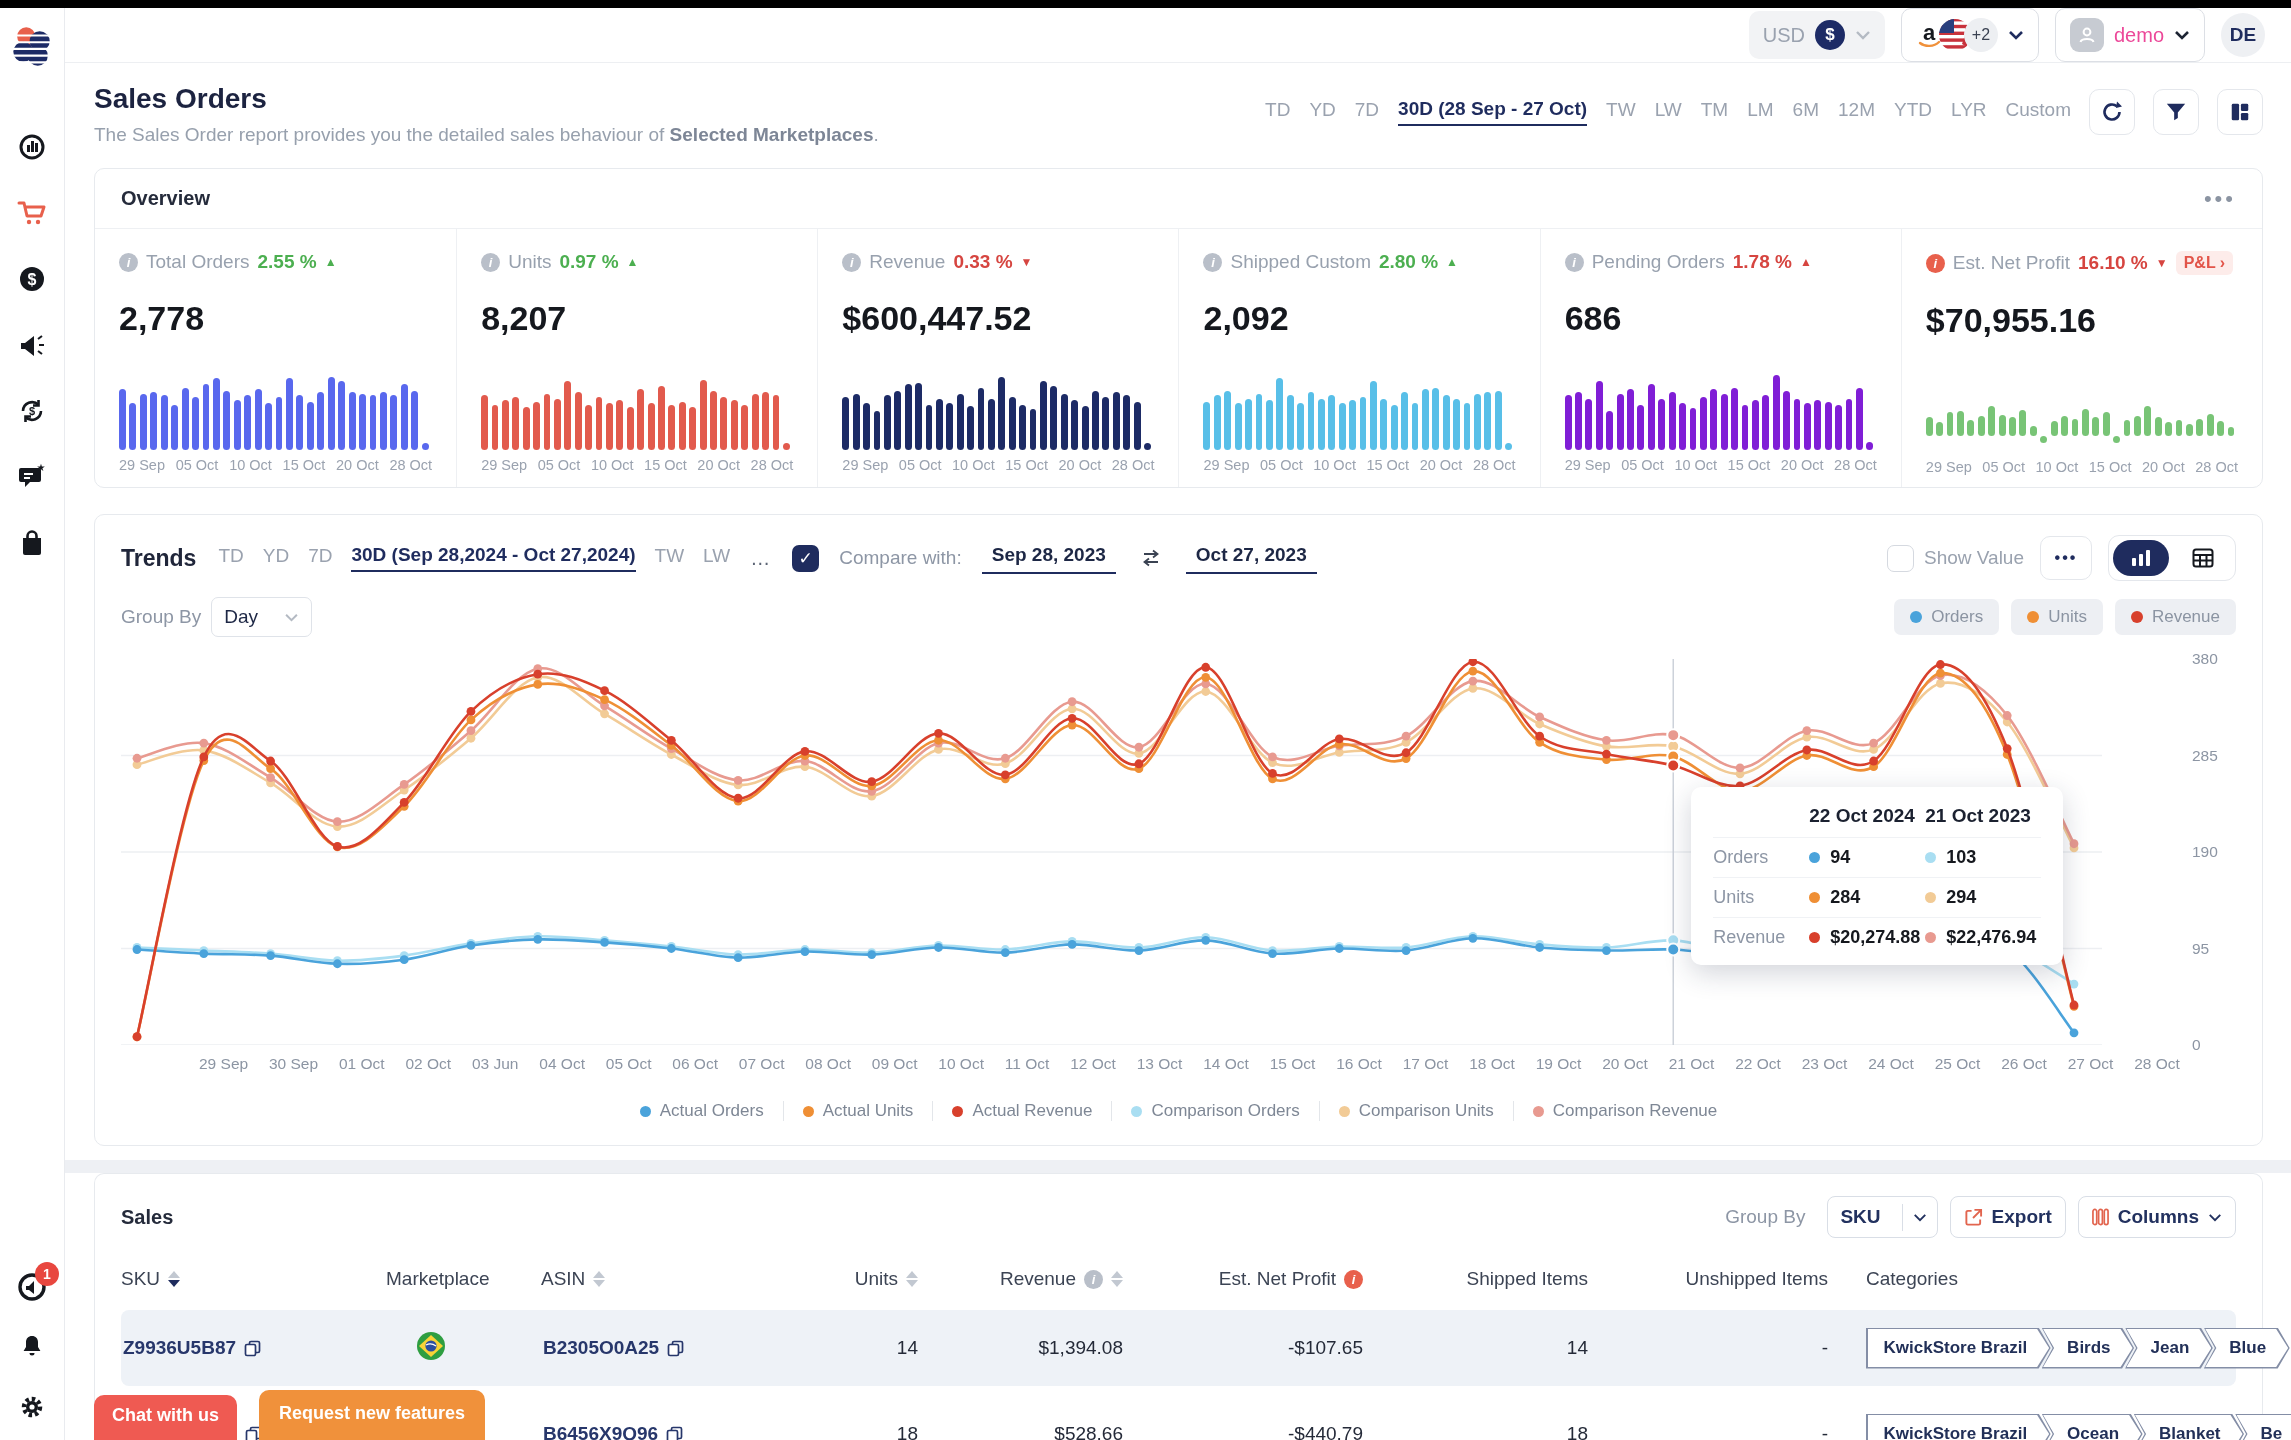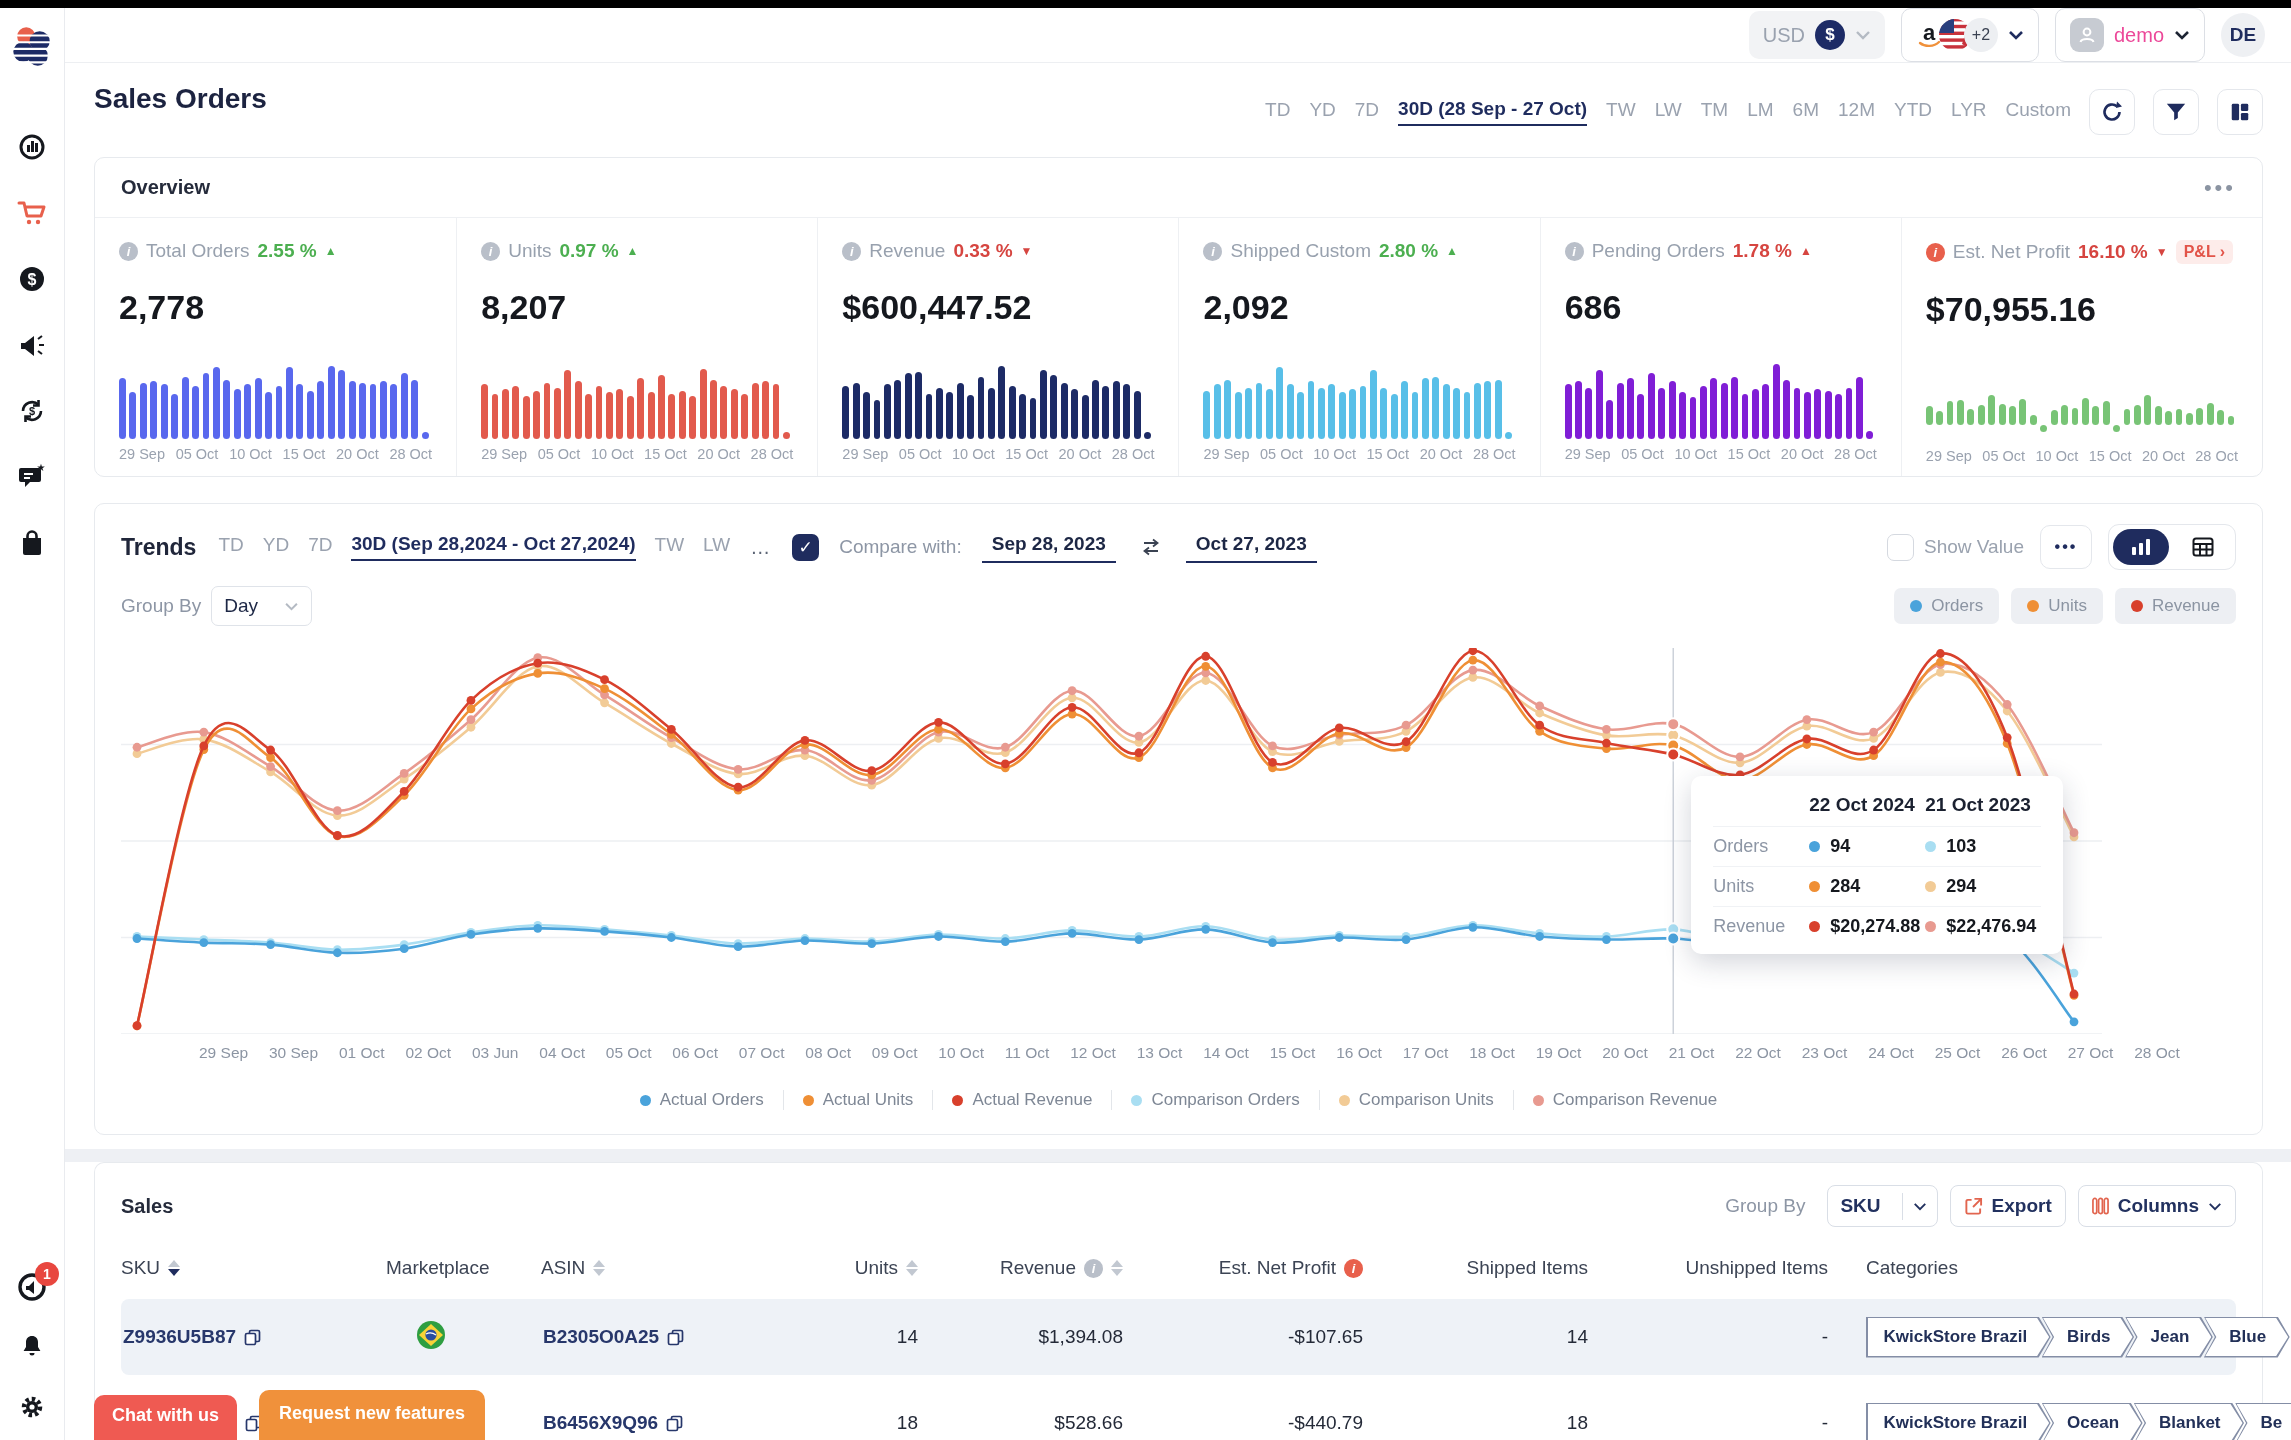--- a/index.html
+++ b/index.html
@@ -302,20 +302,21 @@
           </svg>
       </div>
       <div class="avatar-circle">DE</div>
     </div>
 
     <div class="content">
 
       <div class="page-head">
         <div>
           <div class="page-title">Sales Orders</div>
+          <div class="page-sub"><span>The Sales Order report provides you the detailed sales behaviour of </span><b>Selected Marketplaces</b><span>.</span></div>
         </div>
         <div class="head-right">
           <div class="range-bar" id="range-tabs">
               <span class="range-tab">TD</span>
               <span class="range-tab">YD</span>
               <span class="range-tab">7D</span>
               <span class="range-tab active">30D (28 Sep - 27 Oct)</span>
               <span class="range-tab">TW</span>
               <span class="range-tab">LW</span>
               <span class="range-tab">TM</span>
@@ -927,20 +928,27 @@
                   <div class="tt-cell tt-val"><span class="dot" style="background: rgb(169, 222, 242);"></span>103</div>
                   <div class="tt-cell tt-label">Units</div>
                   <div class="tt-cell tt-val"><span class="dot" style="background: rgb(239, 143, 53);"></span>284</div>
                   <div class="tt-cell tt-val"><span class="dot" style="background: rgb(242, 203, 150);"></span>294</div>
                   <div class="tt-cell tt-label">Revenue</div>
                   <div class="tt-cell tt-val"><span class="dot" style="background: rgb(216, 64, 44);"></span>$20,274.88</div>
                   <div class="tt-cell tt-val"><span class="dot" style="background: rgb(232, 154, 144);"></span>$22,476.94</div>
                 </div>
               </div>
             </div>
+          <div class="axis-col right" id="axis-right">
+              <span style="top: 0px;">380</span>
+              <span style="top: 96.5px;">285</span>
+              <span style="top: 193px;">190</span>
+              <span style="top: 289.5px;">95</span>
+              <span style="top: 386px;">0</span>
+            </div>
         </div>
         <div class="chart-xrow">
             <div class="sp-l"></div>
             <div class="xlabels" id="xlabels">
               <span>29 Sep</span>
               <span>30 Sep</span>
               <span>01 Oct</span>
               <span>02 Oct</span>
               <span>03 Jun</span>
               <span>04 Oct</span>

